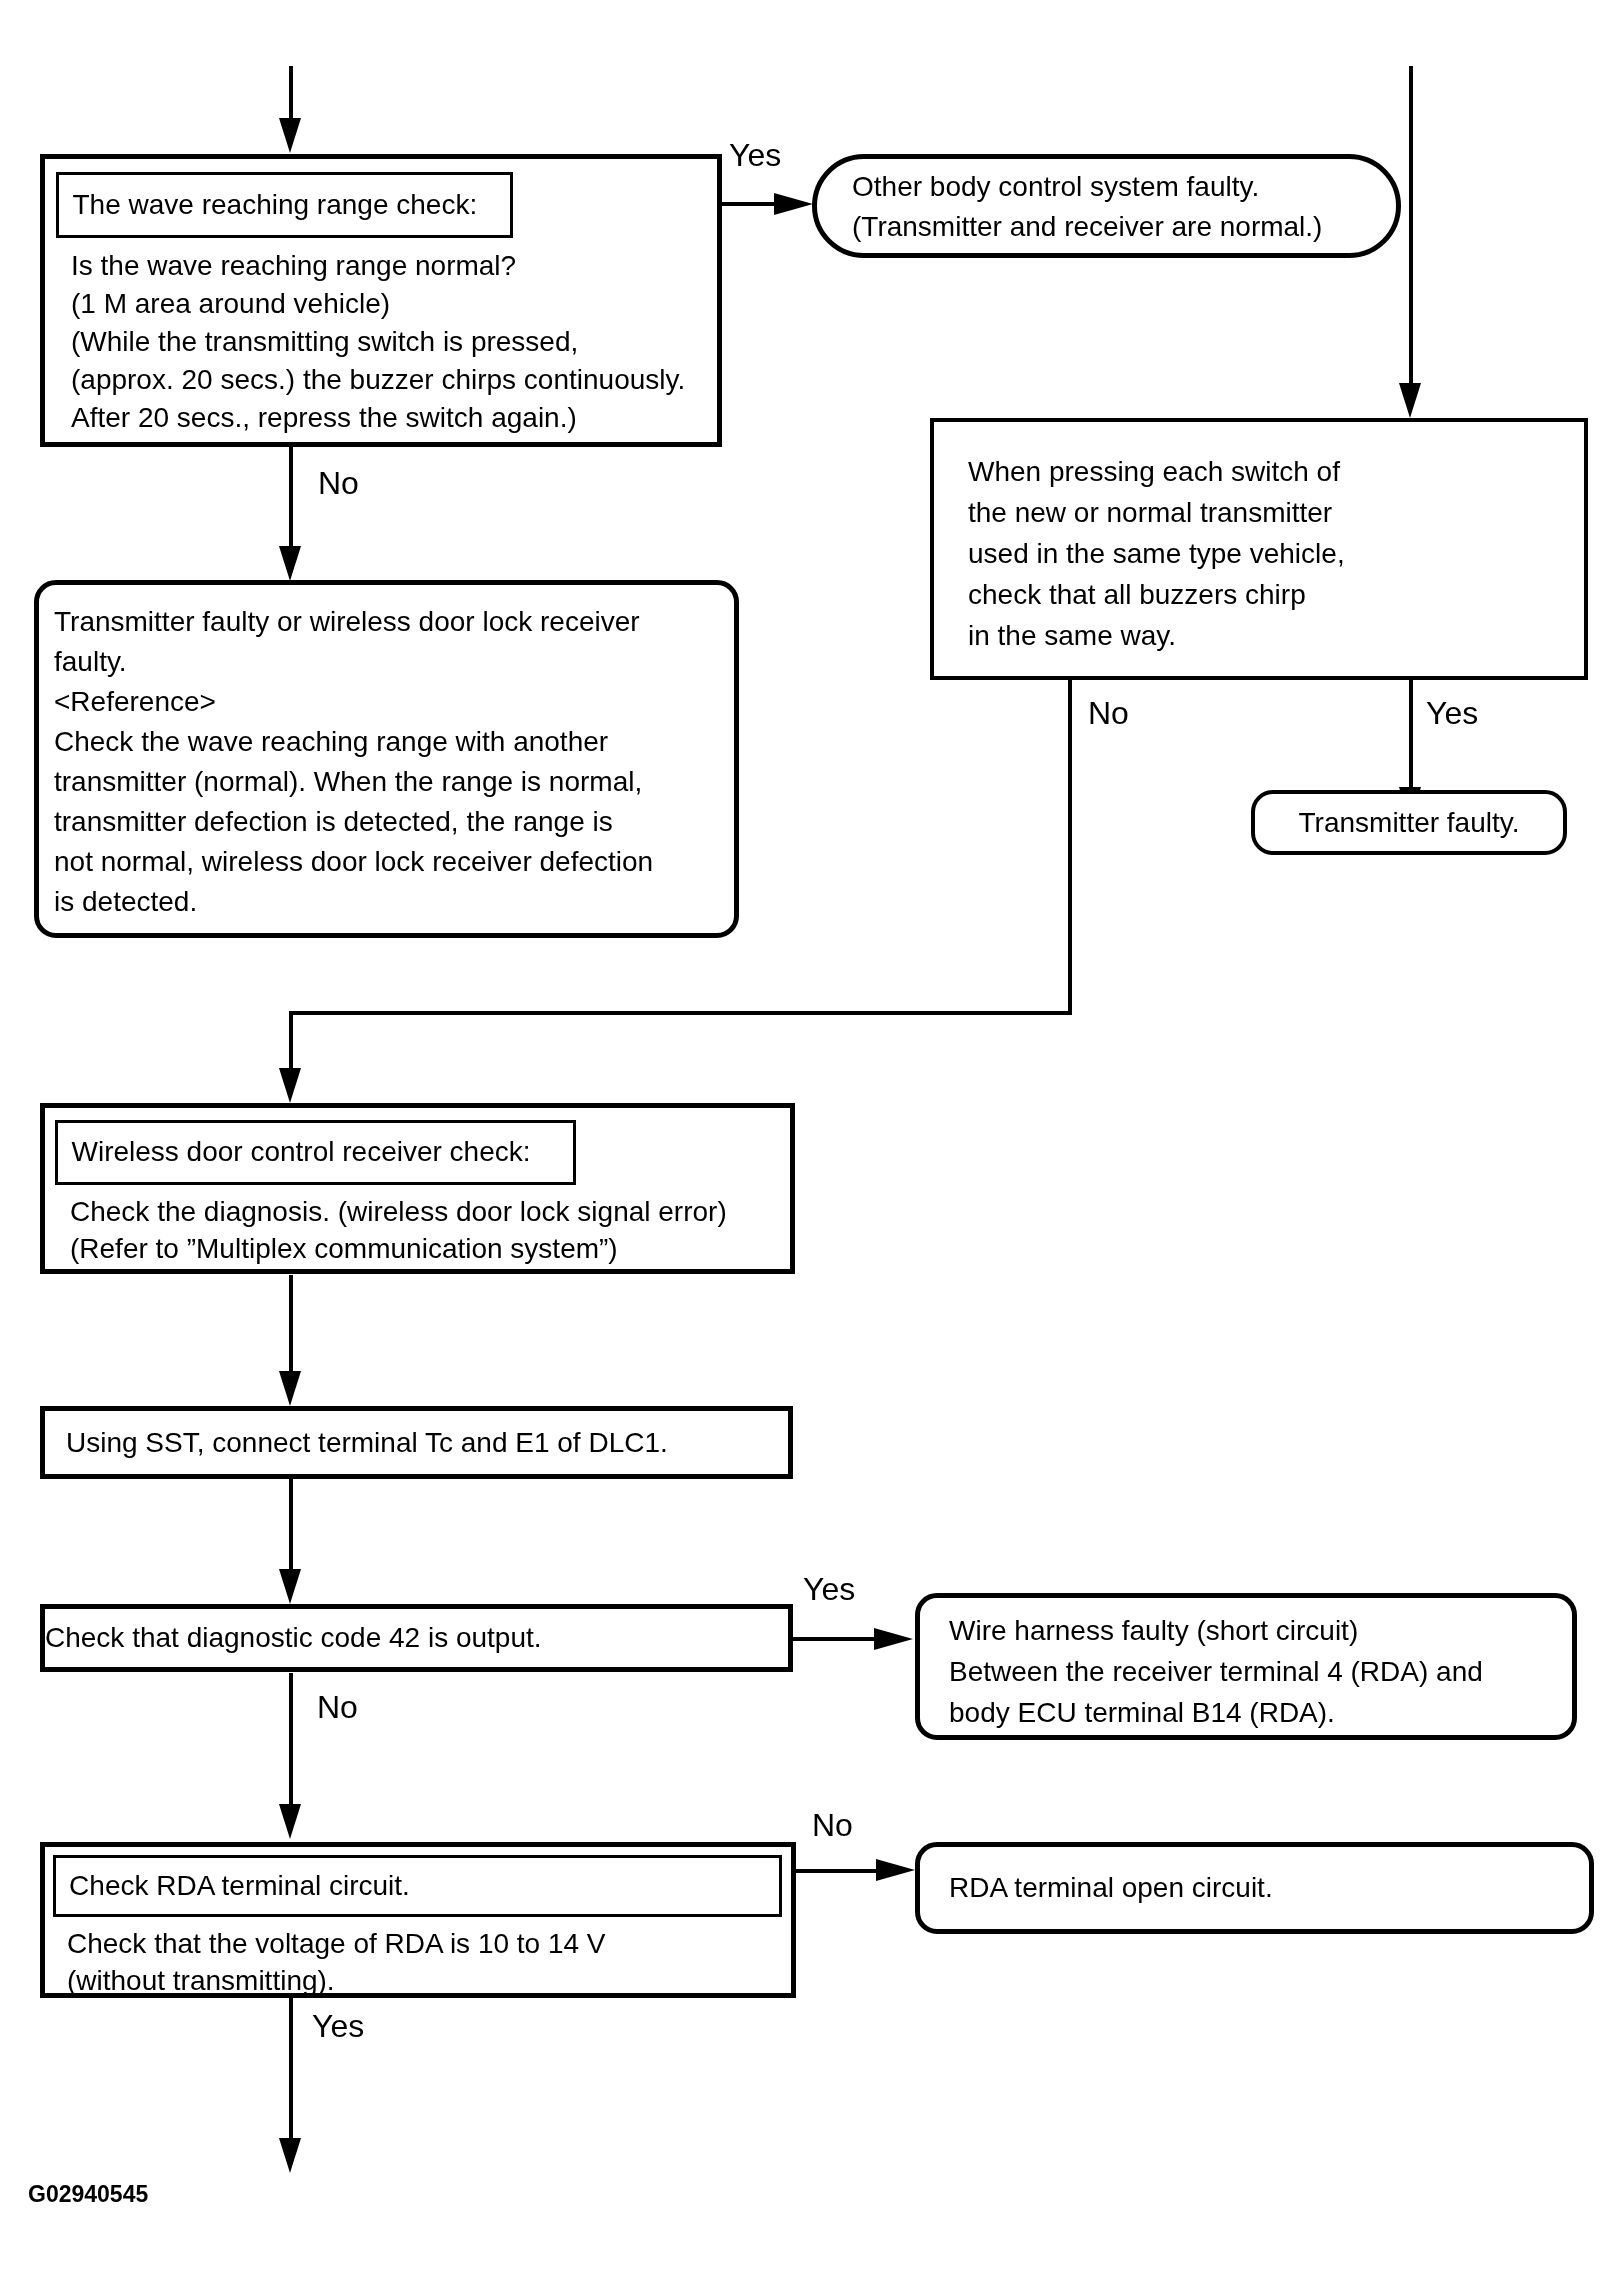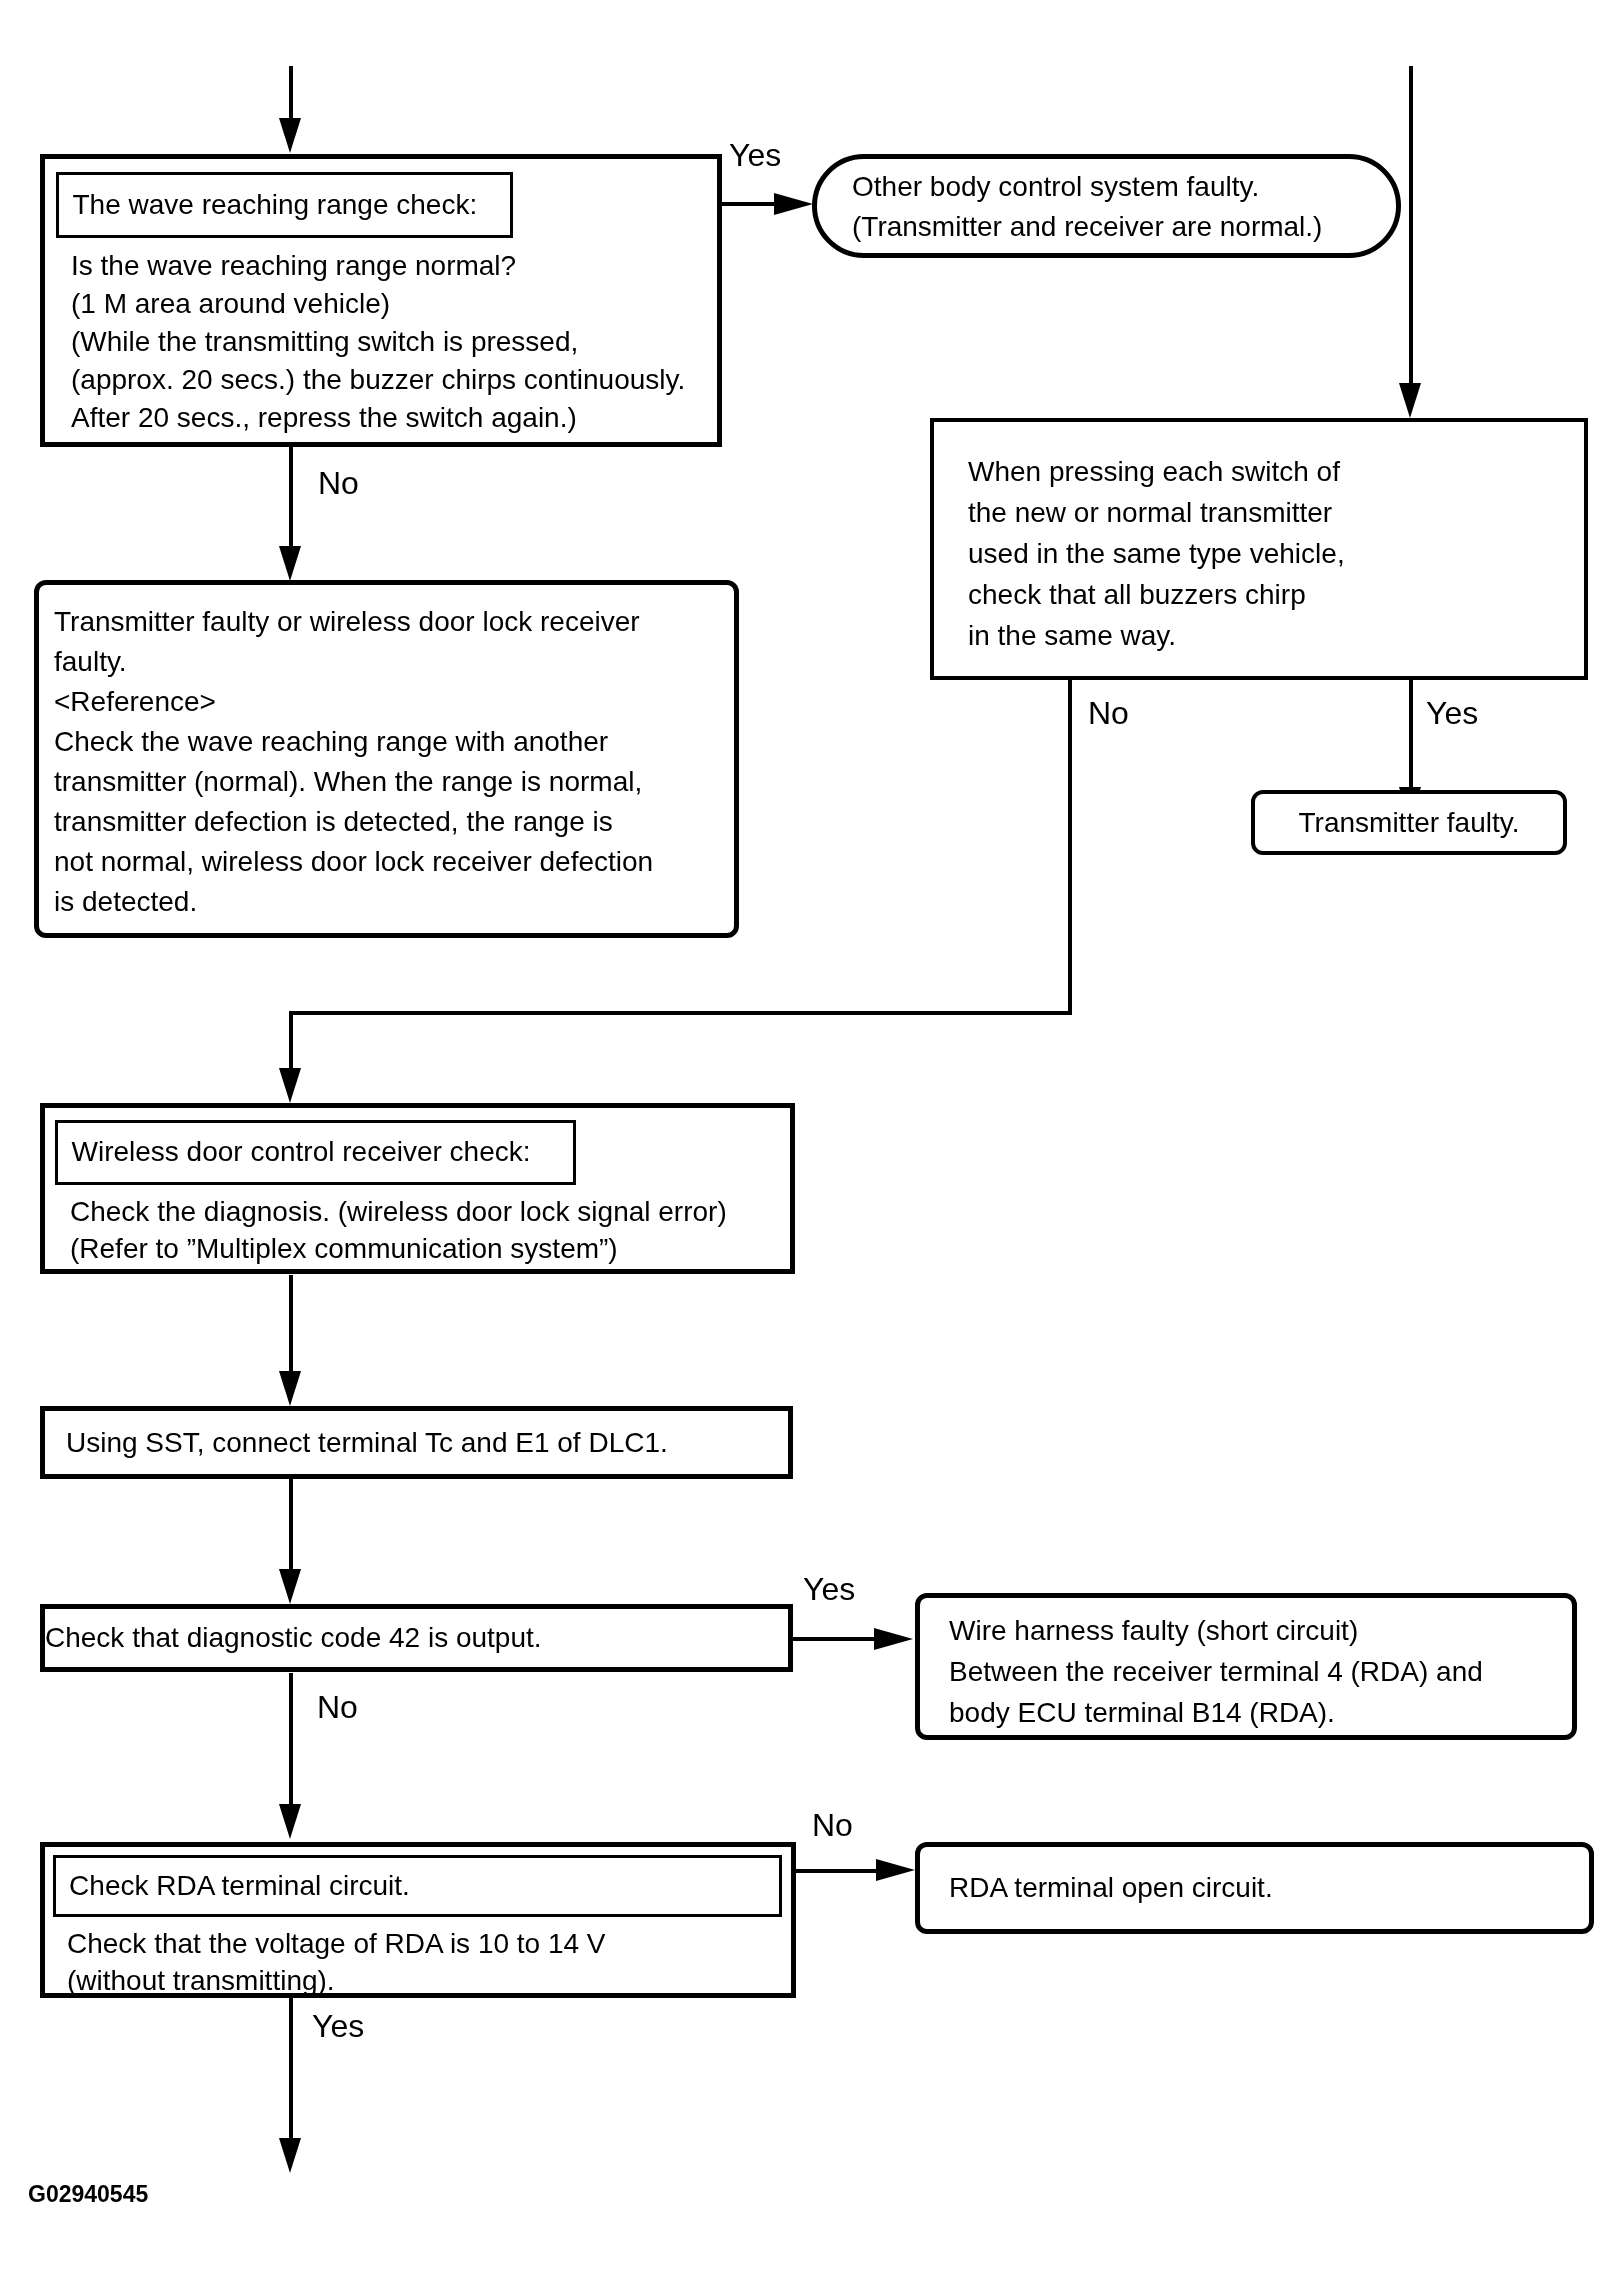--- a/index.html
+++ b/index.html
@@ -1,21 +1,21 @@
 <!DOCTYPE html>
 <html style="font-size:13.5px"><head>
 <meta charset="utf-8">
 <style>
   html,body{margin:0;padding:0;background:#ffffff;}
   .page{position:relative;width:1624px;height:2273px;background:#ffffff;
         font-family:"Liberation Sans",sans-serif;color:#000;overflow:hidden;}
   .box{position:absolute;background:#fff;border:5px solid #000;box-sizing:border-box;}
   .box.thin{border-width:4.2px;}
   .box.thick{border-width:5.9px;}
-  .term{border-radius:12px;}
+  .term{border-radius:22px;}
   .term.big-r{border-radius:52px;}
   .ibox{position:absolute;border:3.4px solid #000;box-sizing:border-box;
         display:flex;align-items:center;background:#fff;}
   .ibox span{padding-left:13.5px;font-size:28px;white-space:nowrap;}
   .btxt{position:absolute;font-size:28px;line-height:38px;}
   .btxt .ln{display:block;white-space:nowrap;}
   .lbl{position:absolute;font-size:32px;white-space:nowrap;}
   .vline,.hline{position:absolute;background:#000;}
   .adown{position:absolute;width:0;height:0;
          border-left:11.8px solid transparent;border-right:11.8px solid transparent;

